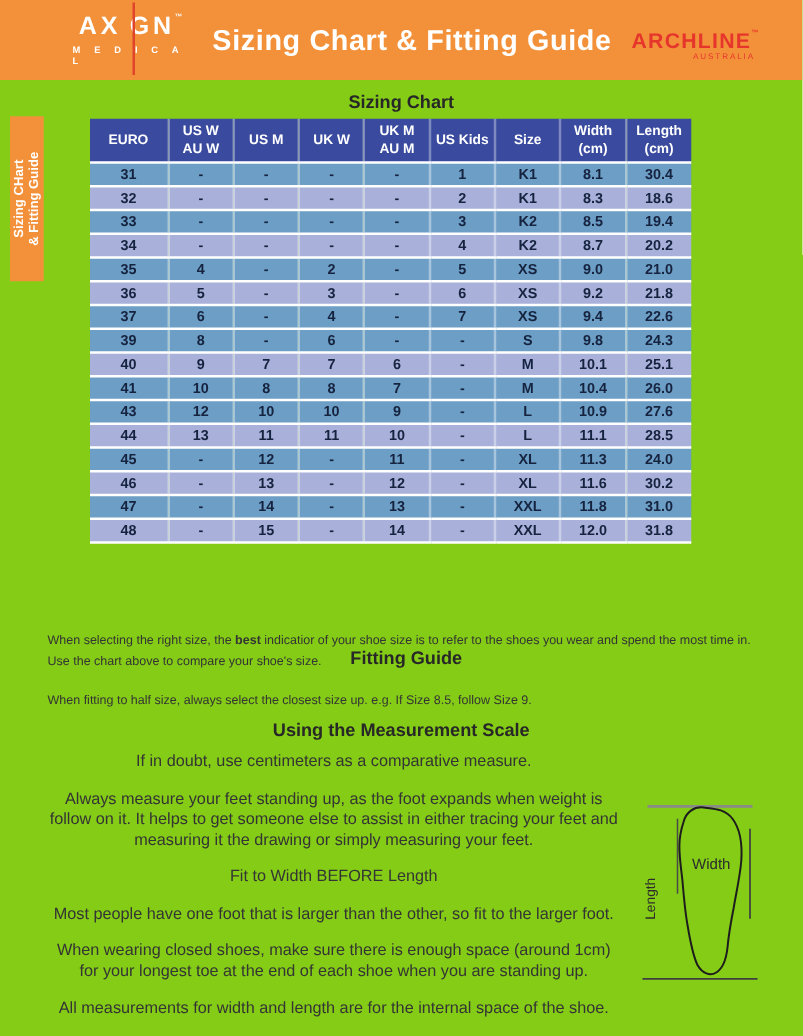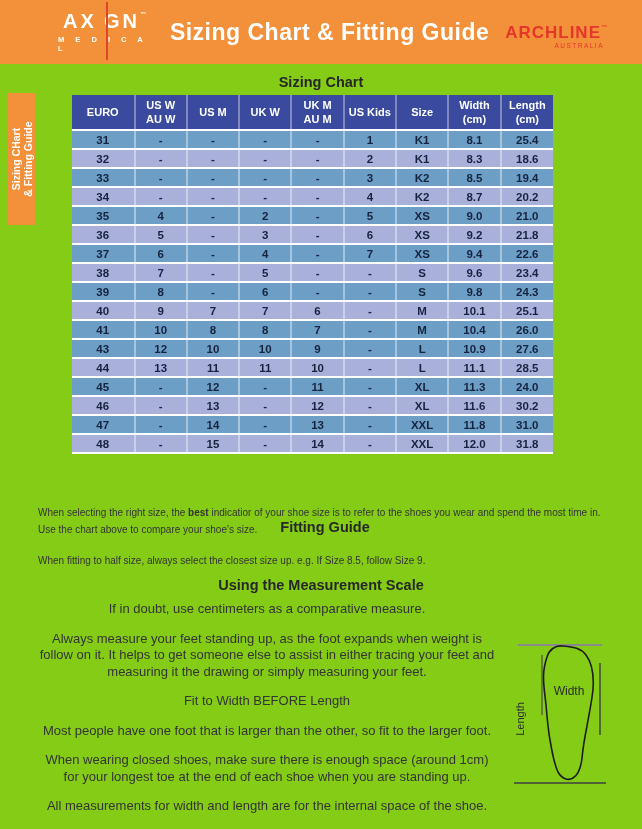--- a/index.html
+++ b/index.html
@@ -103,21 +103,21 @@
     <tbody id="table-body">
         <tr class="odd">
           <td>31</td>
           <td>-</td>
           <td>-</td>
           <td>-</td>
           <td>-</td>
           <td>1</td>
           <td>K1</td>
           <td>8.1</td>
-          <td>25.4</td>
+          <td>30.4</td>
         </tr>
         <tr class="even">
           <td>32</td>
           <td>-</td>
           <td>-</td>
           <td>-</td>
           <td>-</td>
           <td>2</td>
           <td>K1</td>
           <td>8.3</td>
@@ -170,31 +170,20 @@
         <tr class="odd">
           <td>37</td>
           <td>6</td>
           <td>-</td>
           <td>4</td>
           <td>-</td>
           <td>7</td>
           <td>XS</td>
           <td>9.4</td>
           <td>22.6</td>
-        </tr>
-        <tr class="even">
-          <td>38</td>
-          <td>7</td>
-          <td>-</td>
-          <td>5</td>
-          <td>-</td>
-          <td>-</td>
-          <td>S</td>
-          <td>9.6</td>
-          <td>23.4</td>
         </tr>
         <tr class="odd">
           <td>39</td>
           <td>8</td>
           <td>-</td>
           <td>6</td>
           <td>-</td>
           <td>-</td>
           <td>S</td>
           <td>9.8</td>

